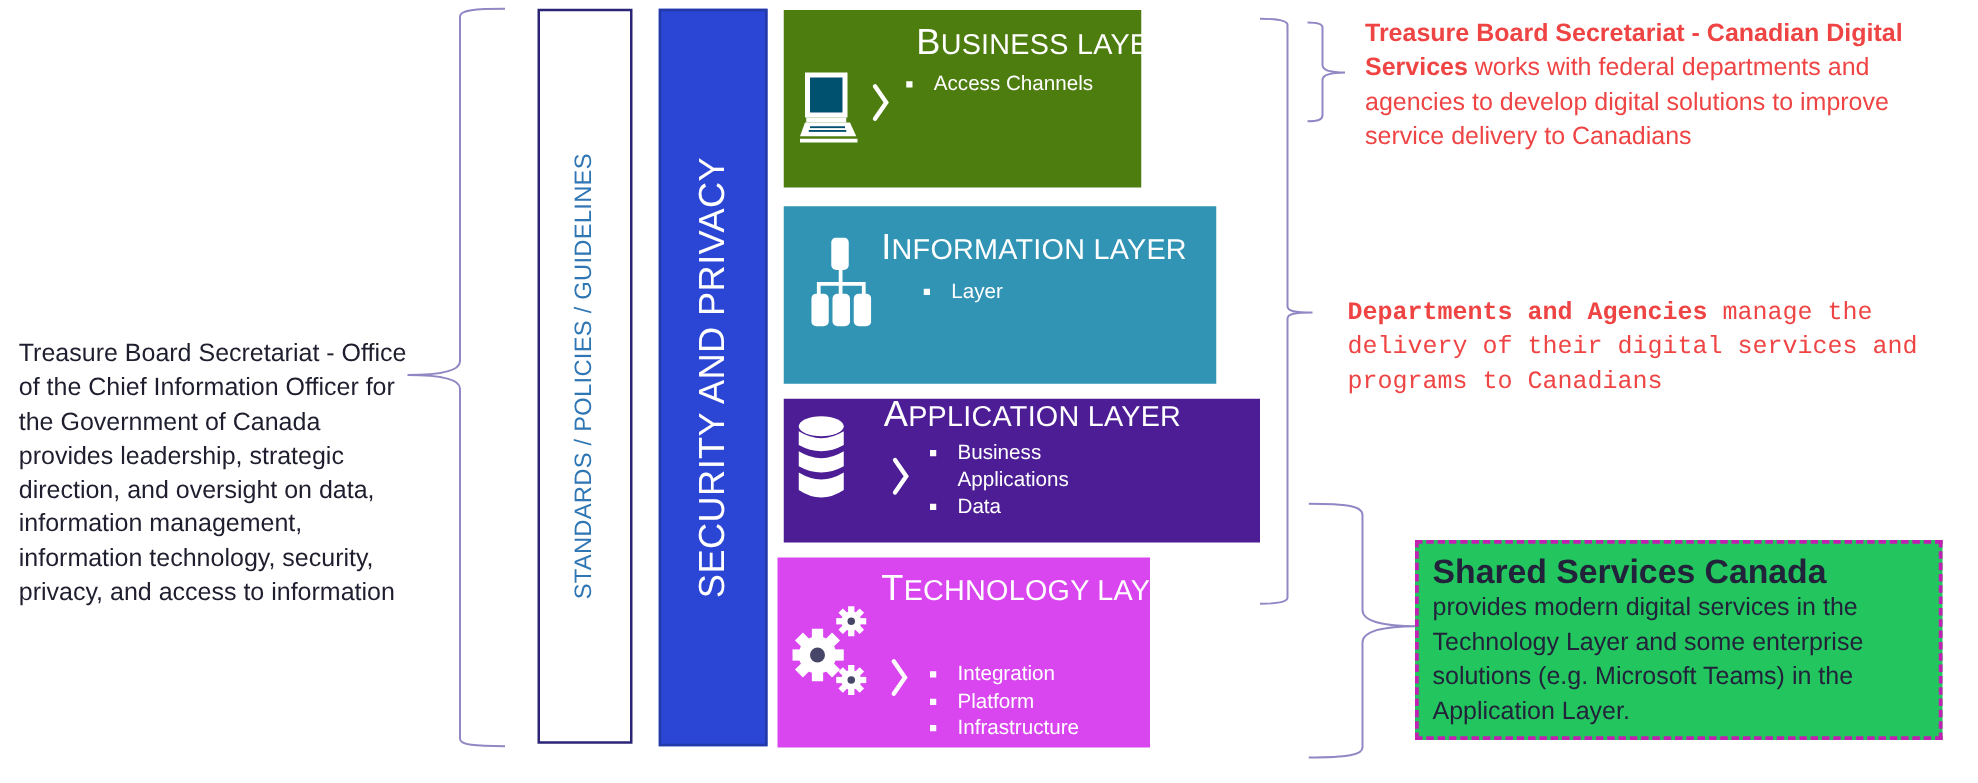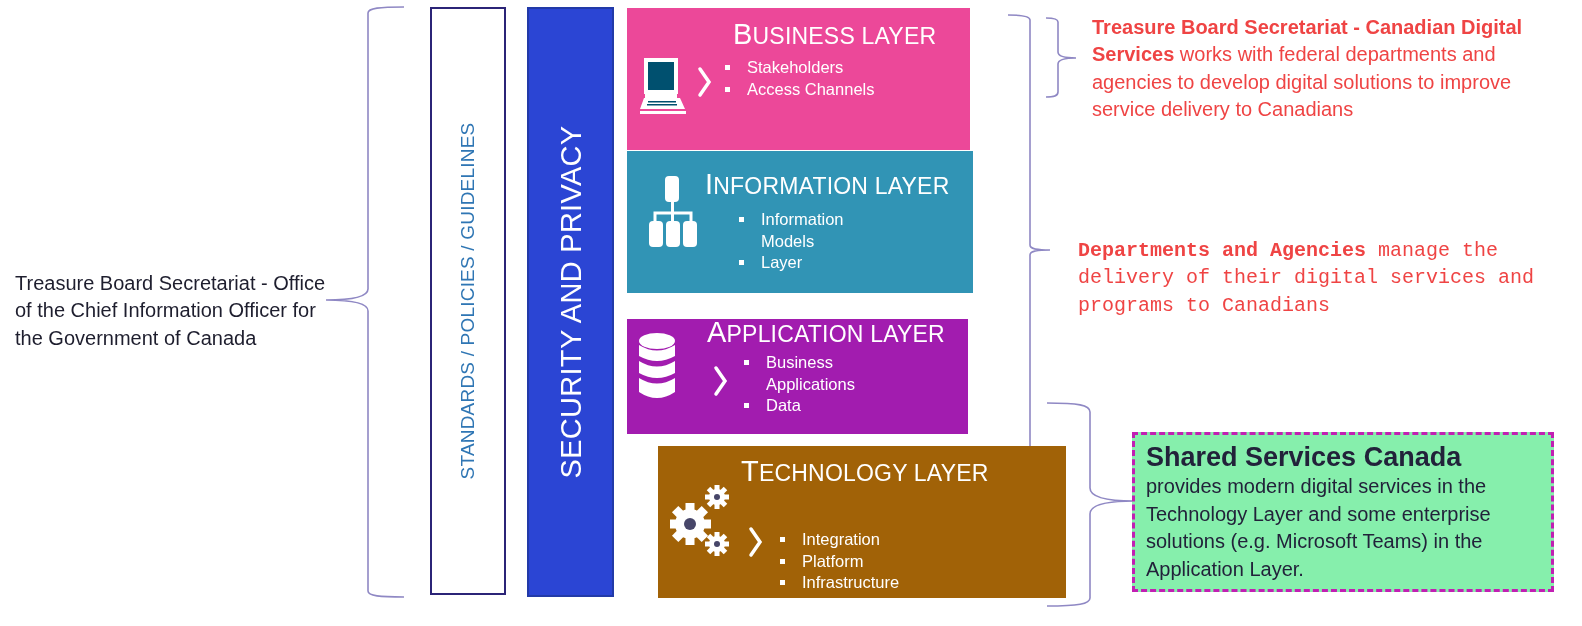--- a/index.html
+++ b/index.html
@@ -26,52 +26,53 @@
   
   .layer { box-sizing: border-box; color: #fff; }
   .layer .title { position: absolute; font-size: 23px; white-space: nowrap; letter-spacing: 0.2px; }
   .layer .title .cap { font-size: 29px; }
   .layer ul { position: absolute; margin: 0; padding: 0; list-style: none; font-size: 16.5px; line-height: 21.7px; }
   .layer li { position: relative; padding-left: 24px; }
   .layer li::before { content: ""; position: absolute; left: 2px; top: 8px; width: 5px; height: 5px; background: #fff; }
   .layer .chev { position: absolute; width: 20px; height: 32px; }
   .layer .icon { position: absolute; }
 
-  .biz  { left: 627px; top: 8px;   width: 343px; height: 142px; background: #ec4899; }
-  .info { left: 627px; top: 151px; width: 346px; height: 142px; background: #3194b5; }
-  .app  { left: 627px; top: 319px; width: 341px; height: 115px; background: #a21caf; }
-  .tech { left: 622px; top: 446px; width: 408px; height: 152px; background: #a16207; margin-left: 36px; }
+  .biz  { left: 627px; top: 8px;   width: 286px; height: 142px; background: #4d7c0f; }
+  .info { left: 627px; top: 165px; width: 346px; height: 142px; background: #3194b5; }
+  .app  { left: 627px; top: 319px; width: 381px; height: 115px; background: #4c1d95; }
+  .tech { left: 622px; top: 446px; width: 298px; height: 152px; background: #d946ef; }
 
   
   .rdesc { font-size: 20px; line-height: 27.3px; color: #ef4444; }
   .rdesc b { font-weight: bold; }
   .cds  { left: 1092px; top: 14px; width: 470px; }
   .dept { left: 1078px; top: 237px; width: 490px; font-family: Liberation Mono, monospace; }
 
   .ssc { left: 1132px; top: 432px; width: 422px; height: 160px; box-sizing: border-box;
-         background: #86efac; border: 3px dashed #c21fb3; padding: 6px 10px 0 11px; }
+         background: #22c55e; border: 3px dashed #c21fb3; padding: 6px 10px 0 11px; }
   .ssc .ssc-title { font-size: 27px; font-weight: bold; line-height: 32px; color: #22223a; }
   .ssc .ssc-body { font-size: 20px; line-height: 27.6px; color: #22223a; }
 </style>
 </head>
 <body>
 
 <svg class="braces" viewBox="0 0 1582 626">
 
   <path d="M404,7 C380,7 368,8 368,13 L368,289 C368,297 350,300 326,300 C350,300 368,303 368,311 L368,591 C368,596 380,597 404,597"></path>
 
   <path d="M1046,18 C1054,18 1058,19 1058,22 L1058,52 C1058,56 1064,58 1076,58 C1064,58 1058,60 1058,64 L1058,92 C1058,96 1054,97 1046,97"></path>
 
   <path d="M1008,15 C1020,15 1030,16 1030,20 L1030,245 C1030,249 1036,250 1050,250 C1036,250 1030,251 1030,255 L1030,478 C1030,482 1020,483 1008,483"></path>
 
   <path d="M1047,403 C1078,403 1090,405 1090,412 L1090,488 C1090,497 1106,501 1134,501 C1106,501 1090,505 1090,514 L1090,598 C1090,604 1078,606 1047,606"></path>
 </svg>
 
 <div class="abs left-desc">
   <b>Treasure Board Secretariat - Office of the Chief Information Officer for the Government of Canada</b><br>
+  <span>provides leadership, strategic direction, and oversight on data, information management, information technology, security, privacy, and access to information</span>
 </div>
 
 <div class="abs std-bar">
   <div class="vtext">STANDARDS / POLICIES / GUIDELINES</div>
 </div>
 <div class="abs sec-bar">
   <div class="vtext">SECURITY AND PRIVACY</div>
 </div>
 
 <div class="abs layer biz">
@@ -86,40 +87,38 @@
       </g>
     <rect x="0" y="55" width="46" height="3" fill="#fff"></rect>
   </svg>
   <svg class="chev" style="left:68px;top:58px" viewBox="0 0 20 32">
     <path d="M5,3 L14,16 L5,29" stroke="#fff" stroke-width="3.5" fill="none" stroke-linecap="round"></path>
   </svg>
   <div class="title" style="left:106px;top:10px">
     <span class="cap">B</span><span>USINESS LAYER</span>
   </div>
   <ul style="left:96px;top:49px;width:230px">
-    <li>Stakeholders</li>
     <li>Access Channels</li>
   </ul>
 </div>
 
 <div class="abs layer info">
   <svg class="icon" style="left:22px;top:25px" width="48" height="72" viewBox="0 0 48 72">
     <rect x="16" y="0" width="14" height="26" rx="4" fill="#fff"></rect>
     <rect x="22" y="26" width="3" height="10" fill="#fff"></rect>
     <path d="M6,47 L6,37 L42,37 L42,47" stroke="#fff" stroke-width="3" fill="none"></path>
     <rect x="22" y="36" width="3" height="11" fill="#fff"></rect>
     <rect x="0" y="45" width="14" height="26" rx="4" fill="#fff"></rect>
     <rect x="17" y="45" width="14" height="26" rx="4" fill="#fff"></rect>
     <rect x="34" y="45" width="14" height="26" rx="4" fill="#fff"></rect>
   </svg>
   <div class="title" style="left:78px;top:17px">
     <span class="cap">I</span><span>NFORMATION LAYER</span>
   </div>
   <ul style="left:110px;top:58px;width:150px">
-    <li>Information Models</li>
     <li>Layer</li>
   </ul>
 </div>
 
 <div class="abs layer app">
   <svg class="icon" style="left:11px;top:13px" width="38" height="72" viewBox="0 0 38 72">
     <ellipse cx="19" cy="9" rx="18" ry="8" fill="#fff"></ellipse>
     <path d="M1,13 Q19,24 37,13 L37,24 Q19,34 1,24 Z" fill="#fff"></path>
     <path d="M1,29 Q19,40 37,29 L37,41 Q19,51 1,41 Z" fill="#fff"></path>
     <path d="M1,46 Q19,57 37,46 L37,60 Q19,72 1,60 Z" fill="#fff"></path>

